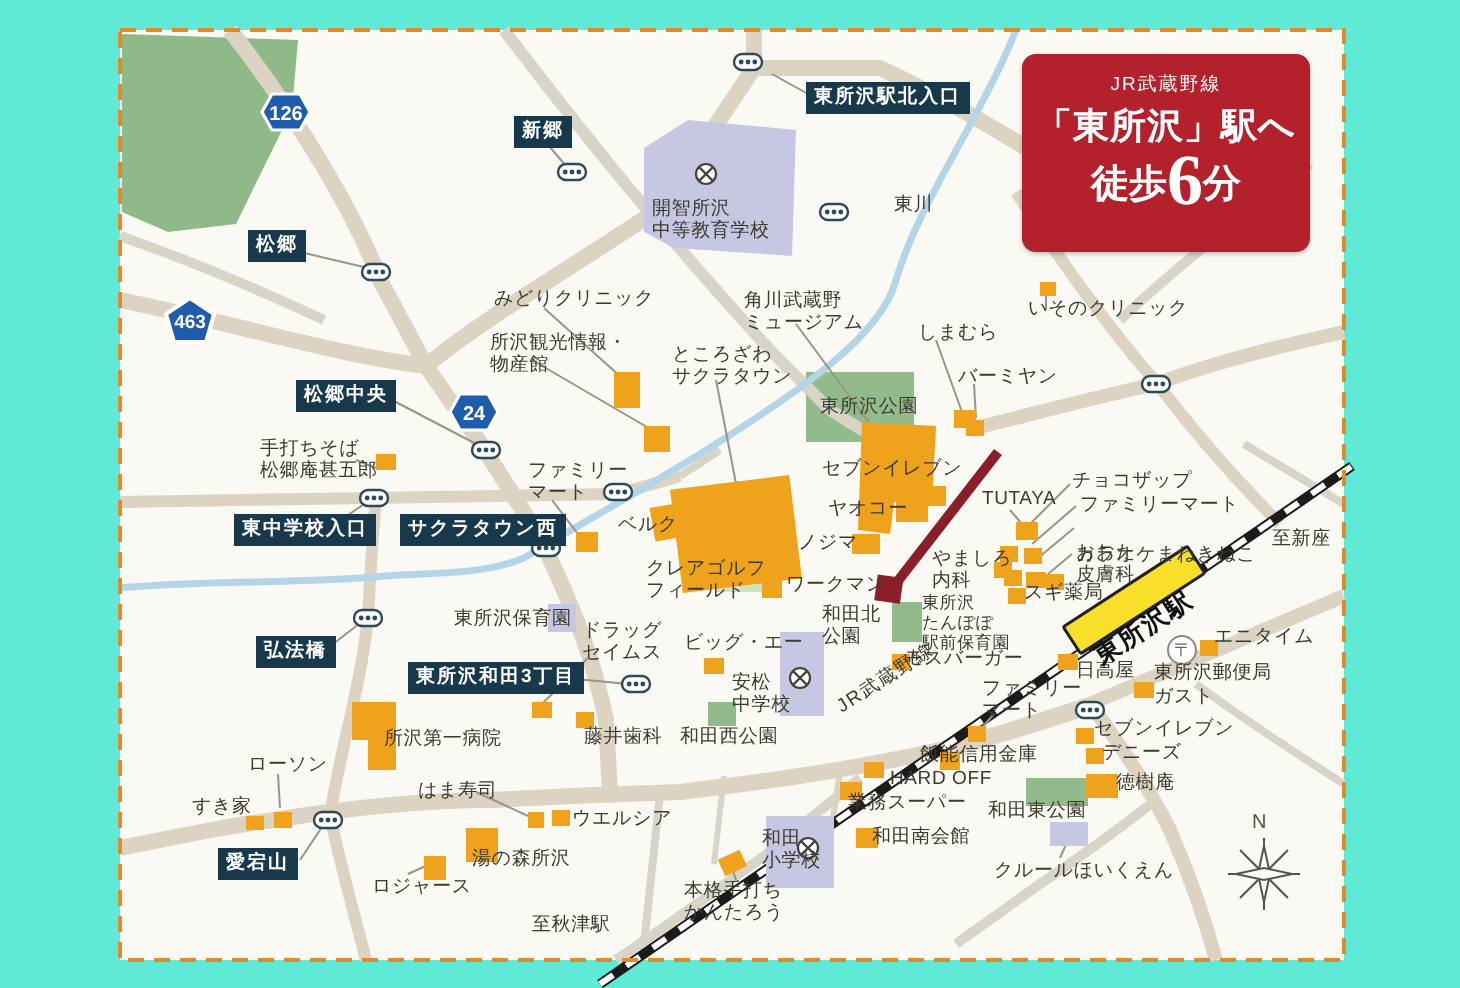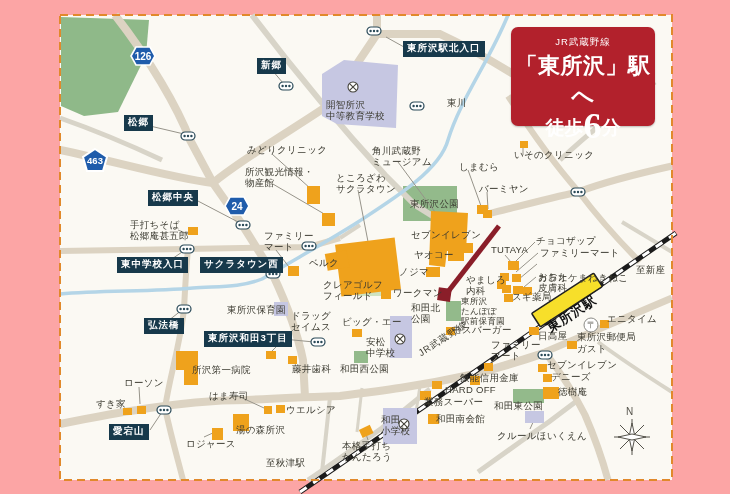--- a/index.html
+++ b/index.html
@@ -1,28 +1,28 @@
 <!DOCTYPE html>
 <html><head>
 <meta charset="utf-8">
 <style>
   html,body{margin:0;padding:0;background:#f1eee6;}
   #stage{position:relative;width:730px;height:494px;overflow:hidden;
-         font-family:"Liberation Sans","DejaVu Sans",sans-serif;background:#fca5a5;}
+         font-family:"Liberation Sans","DejaVu Sans",sans-serif;background:#5eead4;}
   #base{position:absolute;left:0;top:0;}
   .pl{position:absolute;font-size:9.5px;line-height:1.18;color:#3b3a30;white-space:pre;
       letter-spacing:.3px;z-index:6;}
   .pl.sm{font-size:8.5px;}
   .ibox{position:absolute;background:#17394b;color:#fff;font-size:9.5px;font-weight:bold;
         padding:1px 4px 2px;white-space:nowrap;letter-spacing:1px;z-index:7;}
   .shield{position:absolute;z-index:7;}
   #banner{position:absolute;left:511px;top:27px;width:144px;height:99px;background:#b2212c;
         border-radius:7px;color:#fff;text-align:center;z-index:9;box-shadow:0 1px 2px rgba(0,0,0,.25);}
   #banner .b1{font-size:9.5px;margin-top:9px;letter-spacing:1px;}
-  #banner .b2{font-size:22px;font-weight:bold;margin-top:2px;letter-spacing:.5px;}
+  #banner .b2{font-size:18px;font-weight:bold;margin-top:2px;letter-spacing:.5px;}
   #banner .b3{font-size:19px;font-weight:bold;line-height:30px;}
   #banner .b3 .six{font-family:"Liberation Serif","DejaVu Serif",serif;font-size:36px;
         font-weight:bold;vertical-align:-4px;letter-spacing:0;}
   #banner .b4{font-size:9.5px;margin-top:1px;}
   #prop-label{position:absolute;left:492px;top:206px;background:#8a1e29;color:#fff;
         font-size:12px;font-weight:bold;padding:3px 7px 4px;white-space:nowrap;z-index:9;}
   #station-label{position:absolute;left:532px;top:305px;width:80px;text-align:center;
         font-size:13px;font-weight:bold;color:#111;transform:rotate(-33deg);z-index:8;
         letter-spacing:1px;white-space:nowrap;}
   #jr-label{position:absolute;left:416px;top:349px;font-size:9.5px;color:#3b3a30;
@@ -257,21 +257,21 @@
         <text x="15" y="15" text-anchor="middle" fill="#fff" font-size="10" font-weight="bold" font-family="Liberation Sans, sans-serif">24</text>
       </svg>
 </div>
 
 <div class="ibox" style="left:124px;top:115px">松郷</div>
 <div class="ibox" style="left:257px;top:58px">新郷</div>
 <div class="ibox" style="left:403px;top:41px">東所沢駅北入口</div>
 <div class="ibox" style="left:148px;top:190px">松郷中央</div>
 <div class="ibox" style="left:117px;top:257px">東中学校入口</div>
 <div class="ibox" style="left:200px;top:257px">サクラタウン西</div>
-<div class="ibox" style="left:144px;top:318px">弘法橋</div>
+<div class="ibox" style="left:128px;top:318px">弘法橋</div>
 <div class="ibox" style="left:204px;top:331px">東所沢和田3丁目</div>
 <div class="ibox" style="left:109px;top:424px">愛宕山</div>
 
 <div class="pl" style="left:326px;top:99px">開智所沢
 中等教育学校</div>
 <div class="pl" style="left:447px;top:97px">東川</div>
 <div class="pl" style="left:247px;top:144px">みどりクリニック</div>
 <div class="pl" style="left:245px;top:166px">所沢観光情報・
 物産館</div>
 <div class="pl" style="left:372px;top:145px">角川武蔵野

